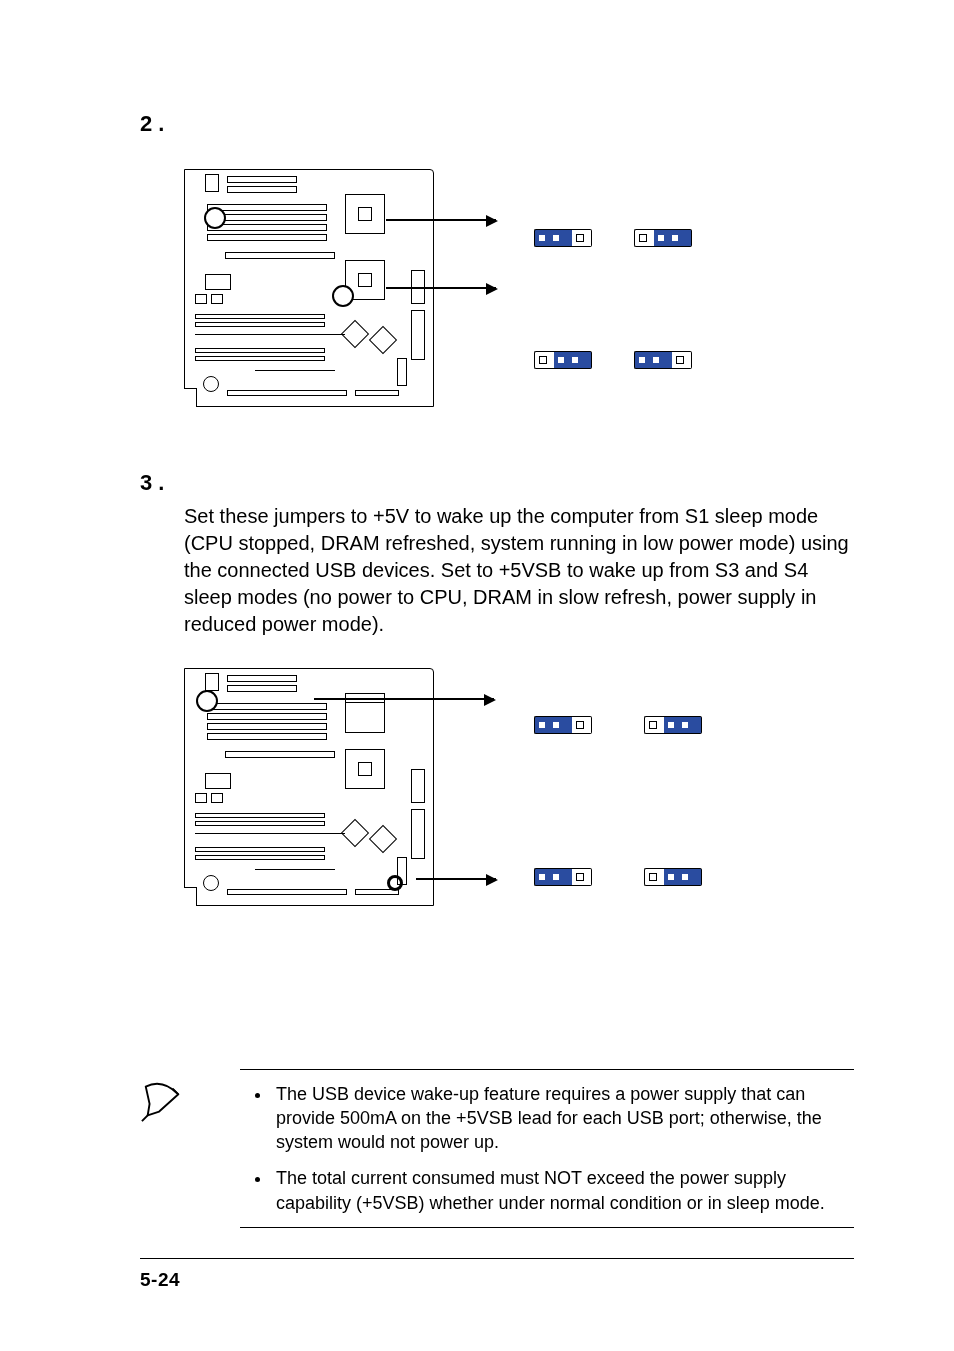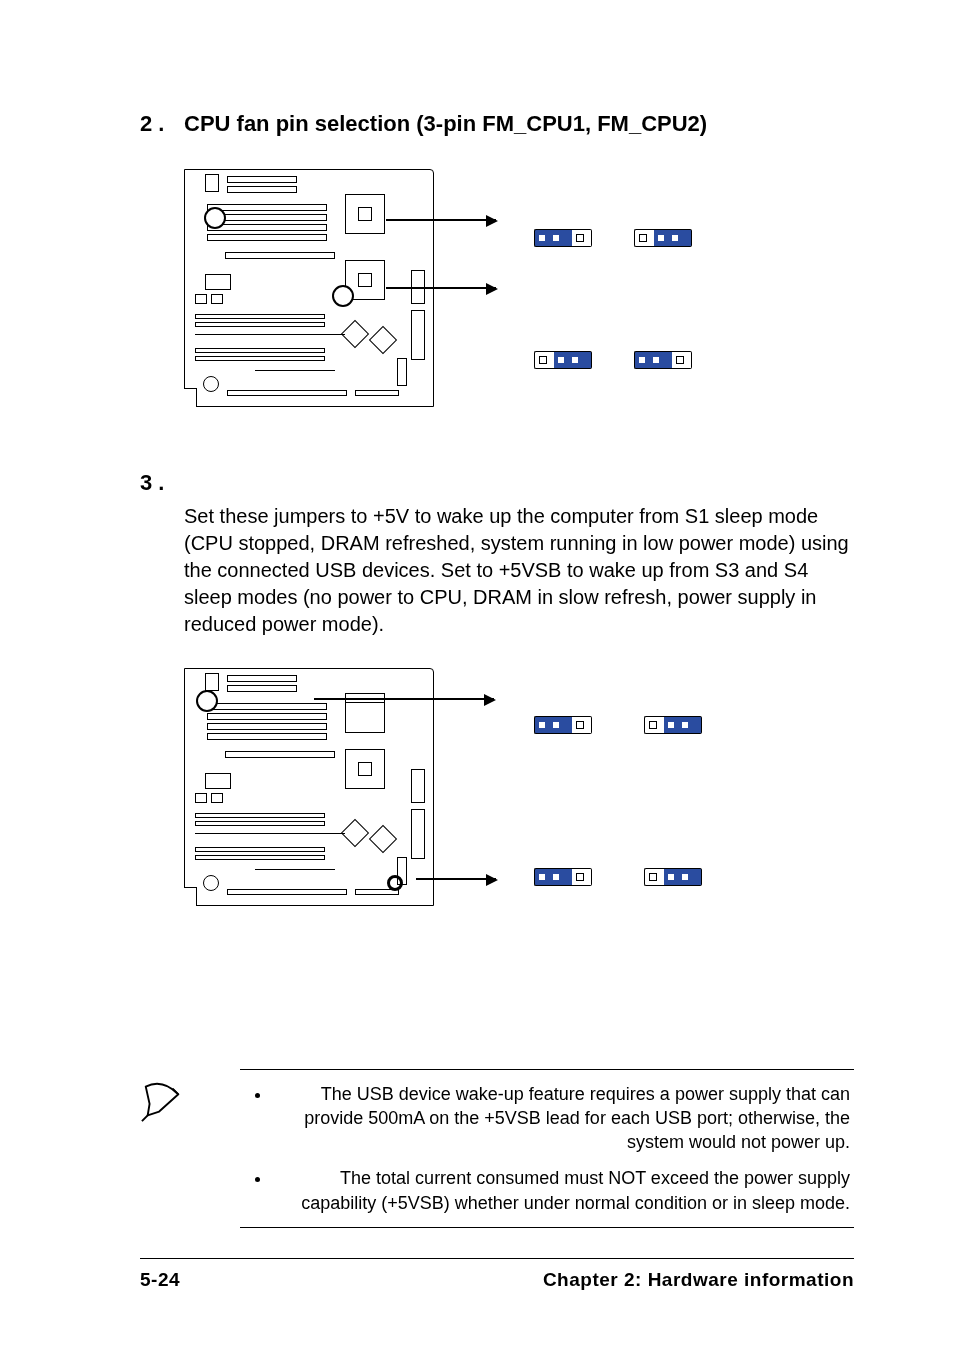--- a/index.html
+++ b/index.html
@@ -121,21 +121,20 @@
     flex:0 0 100px;
     padding-top:10px;
   }
   .note-box {
     flex:1;
     border-top:1px solid #000;
     border-bottom:1px solid #000;
     padding:12px 4px;
     font-size:18px;
     line-height:1.35;
-    text-align:right;
   }
   .note-box ul { margin:0; padding-left:28px; }
   .note-box li { margin-bottom:12px; padding-left:4px;}
   .note-box li:last-child{margin-bottom:0;}
 
   .footer {
     border-top:1.5px solid #000;
     padding-top:10px;
     display:flex;
     justify-content:space-between;
@@ -147,21 +146,20 @@
   .pencil-icon svg { width:46px; height:46px; }
 </style>
 </head>
 <body>
 
 <div class="page">
 
   <div class="section">
     <div class="sec-head">
       <span class="num">2 .</span>
-      <span>CPU fan pin selection (3-pin FM_CPU1, FM_CPU2)</span>
     </div>
 
     <div class="diagram-wrap">
 
       <div class="board">
 
         <div class="bd-el slot" style="left:42px; top:6px; width:70px;"></div>
         <div class="bd-el slot" style="left:42px; top:16px; width:70px;"></div>
         <div class="bd-el" style="left:20px; top:4px; width:14px; height:18px; border:1.5px solid #000;"></div>
 
@@ -343,16 +341,15 @@
     <div class="note-box">
       <ul>
         <li>The USB device wake-up feature requires a power supply that can provide 500mA on the +5VSB lead for each USB port; otherwise, the system would not power up.</li>
         <li>The total current consumed must NOT exceed the power supply capability (+5VSB) whether under normal condition or in sleep mode.</li>
       </ul>
     </div>
   </div>
 
   <div class="footer">
     <span>5-24</span>
-    <span>Chapter 2: Hardware information</span>
   </div>
 
 </div>
 
 </body></html>

